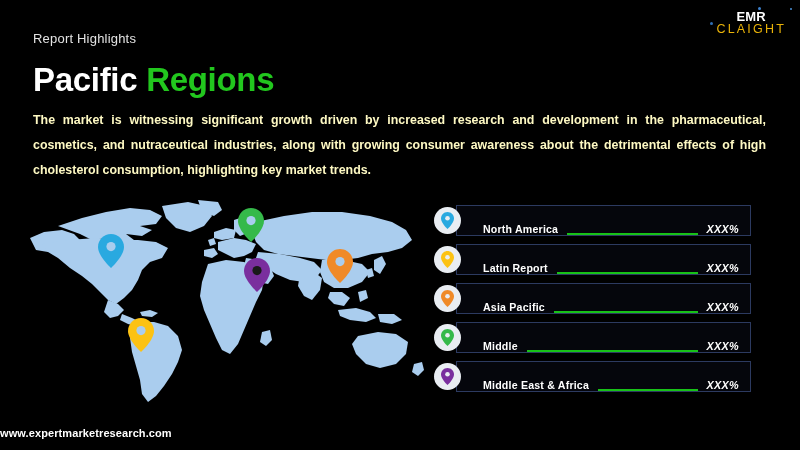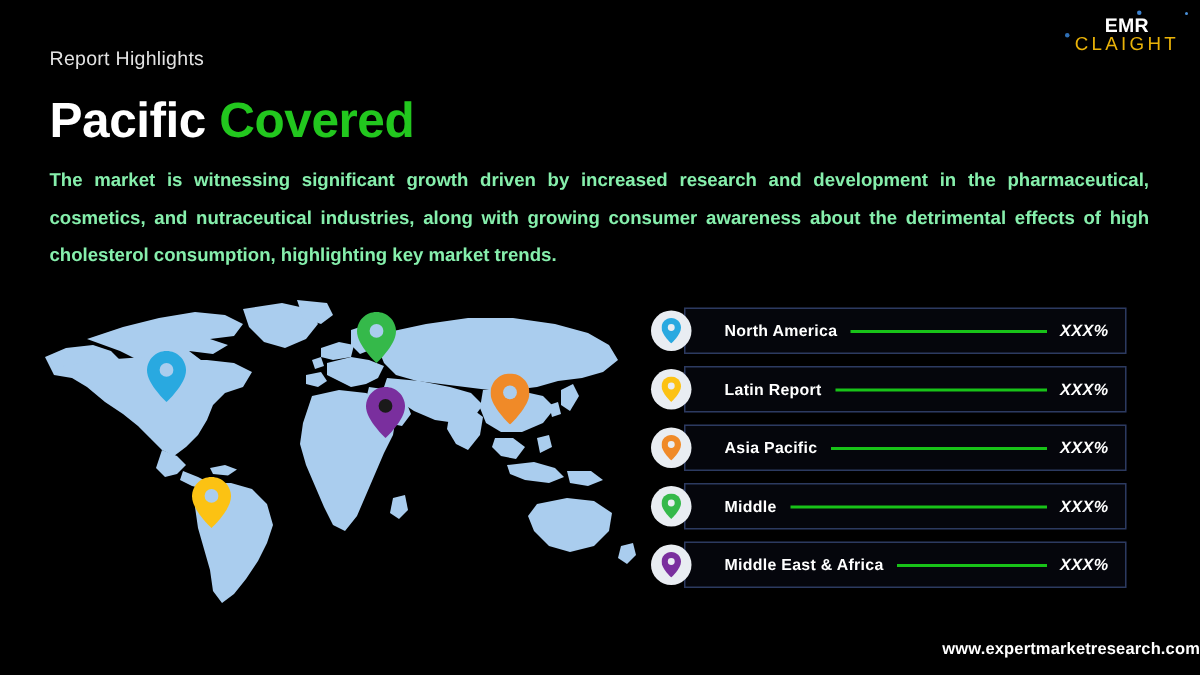--- a/index.html
+++ b/index.html
@@ -48,21 +48,21 @@
     font-size:33px; font-weight:bold; letter-spacing:-0.3px;
     white-space:nowrap;
   }
   .title .t-white { color:#ffffff; }
   .title .t-green { color:#22c71e; }
 
   
   .intro {
     position:absolute; left:33px; top:108px; width:733px;
     font-size:12.4px; font-weight:bold; line-height:2.0;
-    color:#86efac; text-align:justify;
+    color:#fef9c3; text-align:justify;
   }
 
   
   .map-wrap {
     position:absolute; left:22px; top:196px; width:410px; height:222px;
   }
   .map-wrap svg { display:block; width:100%; height:100%; }
 
   .pin { position:absolute; }
   .pin svg { display:block; }
@@ -71,21 +71,21 @@
   .legend {
     position:absolute; left:434px; top:205px; width:320px; height:192px;
   }
   .legend-row {
     position:relative; height:31px; margin-bottom:8px;
   }
   .legend-box {
     position:absolute; left:22px; right:3px; top:0; height:31px;
     background:#05060c;
     border:1px solid #2c3a60;
-    display:flex; align-items:center;
+    display:flex; align-items:flex-end;
   }
   .legend-icon {
     position:absolute; left:0; top:2px;
     width:27px; height:27px; border-radius:50%;
     background:#e9edf2;
     display:flex; align-items:center; justify-content:center;
     z-index:3;
   }
   .legend-icon svg { display:block; }
   .legend-label {
@@ -98,40 +98,40 @@
     min-width:16px;
   }
   .legend-value {
     font-size:10.8px; font-weight:bold; color:#ffffff;
     margin-right:11px; letter-spacing:0.3px; white-space:nowrap;font-style:italic;
   }
 
   
   .footer {
     position:absolute; left:0; right:0; top:427px;
-    text-align:right; font-size:11px; font-weight:bold;
+    text-align:left; font-size:11px; font-weight:bold;
     color:#ffffff; letter-spacing:0.1px;
   }
 </style>
 </head>
 <body>
 
 <div class="logo">
   <span class="logo-dot d1"></span>
   <span class="logo-dot d2"></span>
   <span class="logo-dot d3"></span>
   <span class="logo-emr">EMR</span>
   <span class="logo-sep"></span>
   <span class="logo-claight">CLAIGHT</span>
 </div>
 
 <div class="eyebrow">Report Highlights</div>
 <div class="title">
   <span class="t-white">Pacific</span>
-  <span class="t-green">Covered</span>
+  <span class="t-green">Regions</span>
 </div>
 
 <div class="intro">The market is witnessing significant growth driven by increased research and development in the pharmaceutical, cosmetics, and nutraceutical industries, along with growing consumer awareness about the detrimental effects of high cholesterol consumption, highlighting key market trends.</div>
 
 <div class="map-wrap">
   <svg viewBox="0 0 410 222" xmlns="http://www.w3.org/2000/svg">
     <g fill="#aacdee">
 
       <path d="M8,42 L22,36 L40,34 L52,38 L58,44 L50,50 L38,52 L26,56 L14,54 Z"></path>
 

